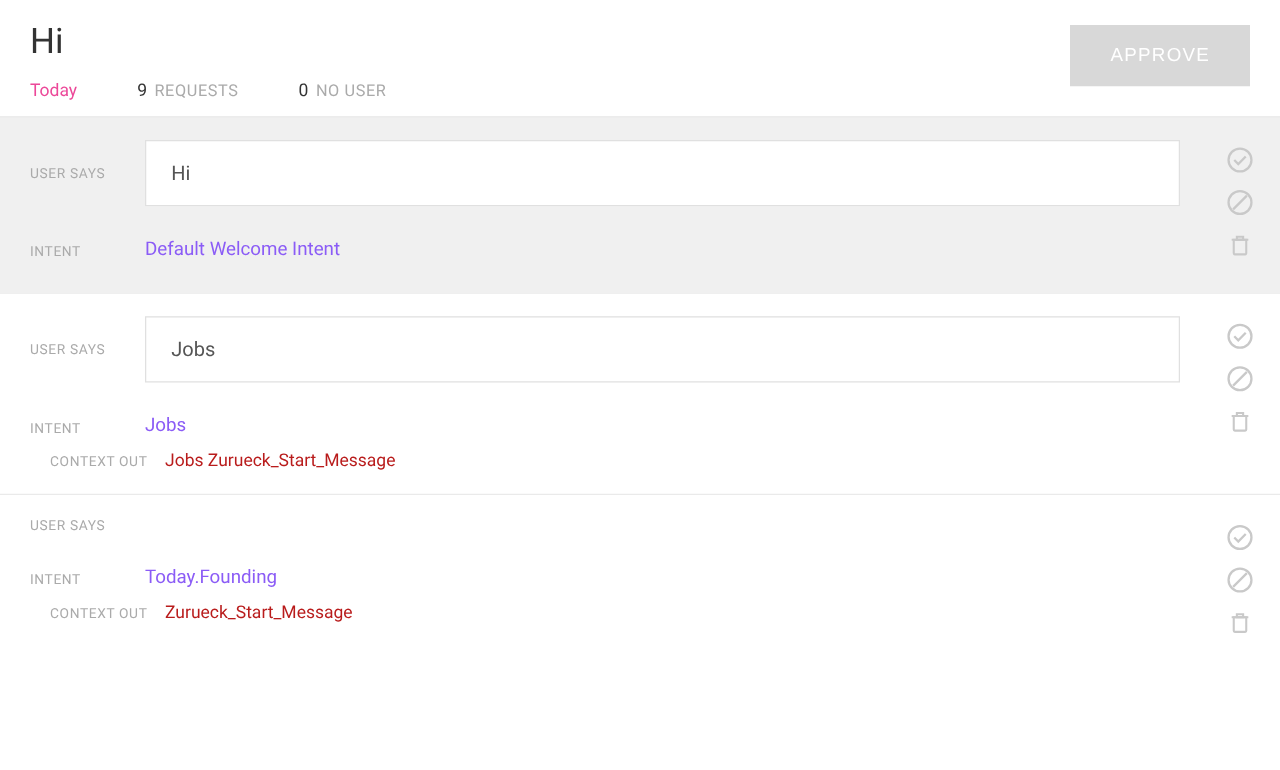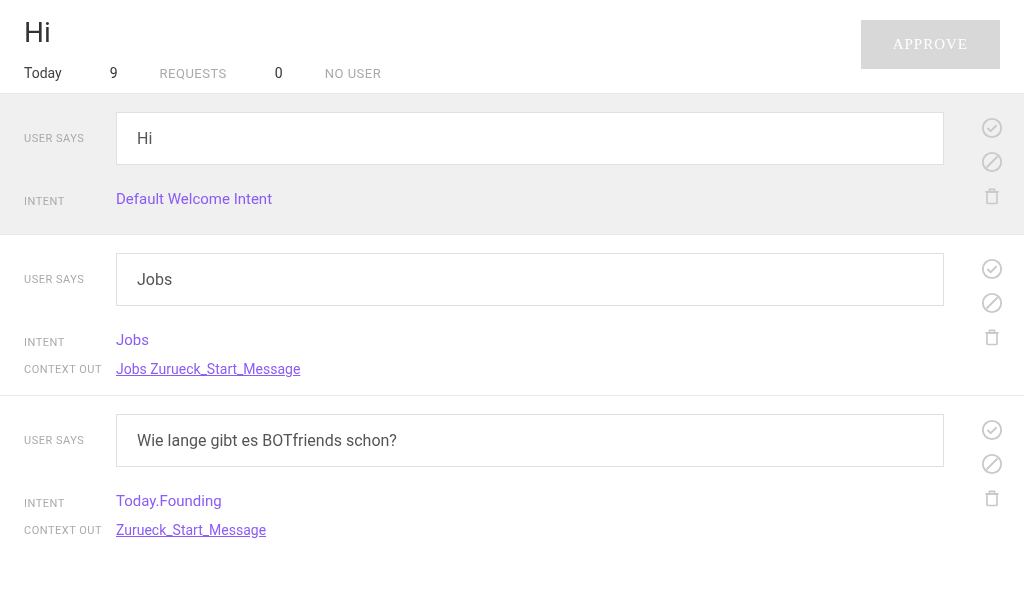--- a/index.html
+++ b/index.html
@@ -30,47 +30,45 @@
       color: #333;
       margin-bottom: 16px;
     }
     .stats-row {
       display: flex;
       gap: 48px;
       align-items: center;
       font-size: 14px;
     }
     .stat-today {
-      color: #404040;
+      color: #ec4899;
     }
     .stat-item {
       display: flex;
       gap: 6px;
       align-items: baseline;
     }
     .stat-number {
       color: #333;
       font-size: 14px;
     }
     .stat-label {
       color: #aaa;
       font-size: 13px;
       letter-spacing: 0.5px;
-      margin-left: 36px;
     }
     .approve-btn {
       background: #d8d8d8;
       color: #ffffff;
       border: none;
       padding: 16px 32px;
       font-size: 15px;
       letter-spacing: 1px;
       cursor: pointer;
       margin-top: 4px;
-      font-family: Liberation Serif, serif;
     }
     .record {
       border-top: 1px solid #eaeaea;
       padding: 18px 24px 18px 24px;
       position: relative;
     }
     .record.highlighted {
       background: #f0f0f0;
     }
     .record-row {
@@ -93,23 +91,22 @@
       padding: 16px 20px;
       font-size: 16px;
       color: #555;
     }
     .intent-link {
       color: #8b5cf6;
       font-size: 15px;
       text-decoration: none;
     }
     .context-text {
-      color: #8b5cf6;
+      color: #b91c1c;
       font-size: 14px;
-      text-decoration: underline;
     }
     .record-actions {
       position: absolute;
       right: 20px;
       top: 22px;
       display: flex;
       flex-direction: column;
       gap: 10px;
       align-items: center;
     }
@@ -129,20 +126,21 @@
     .intent-row {
       display: flex;
       align-items: flex-end;
       margin-top: 22px;
       margin-bottom: 8px;
     }
     .context-row {
       display: flex;
       align-items: center;
       margin-top: 12px;
+      margin-left: 16px;
     }
   </style>
 </head>
 <body>
 
 <div class="header">
   <div class="header-left">
     <h1 class="page-title">Hi</h1>
     <div class="stats-row">
       <span class="stat-today">Today</span>
@@ -223,21 +221,20 @@
           <path d="M4 7h16"></path>
           <path d="M9 4h6v3H9z"></path>
         </svg>
     </span>
   </div>
 </div>
 
 <div class="record">
   <div class="record-row">
     <div class="field-label">USER SAYS</div>
-    <div class="user-says-box">Wie lange gibt es BOTfriends schon?</div>
   </div>
   <div class="intent-row">
     <div class="field-label">INTENT</div>
     <a class="intent-link">Today.Founding</a>
   </div>
   <div class="context-row">
     <div class="field-label">CONTEXT OUT</div>
     <span class="context-text">Zurueck_Start_Message</span>
   </div>
   <div class="record-actions">

